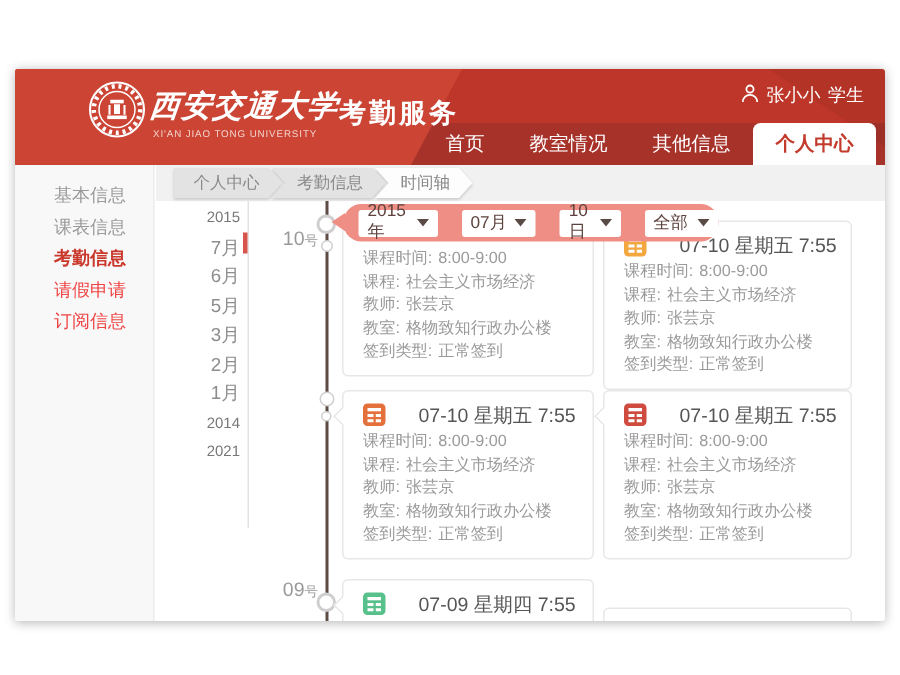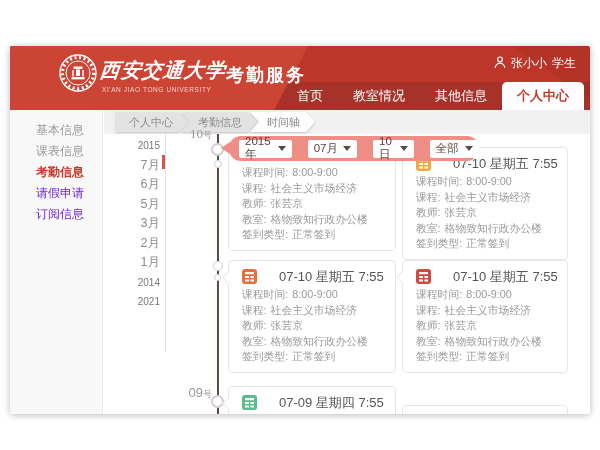--- a/index.html
+++ b/index.html
@@ -22,21 +22,21 @@
   .app-title{position:absolute;left:216px;top:17px;color:#fff;font-size:18px;font-weight:bold;letter-spacing:2px;}
   .user{position:absolute;right:14px;top:9px;color:#fff;font-size:12px;display:flex;gap:5px;align-items:center;cursor:pointer;}
   .nav{position:absolute;right:6px;bottom:0;height:28px;display:flex;align-items:center;font-family:Liberation Serif, serif;}
   .nav-item{color:#fff;font-size:13px;padding:0 15px;height:28px;display:flex;align-items:center;cursor:pointer;}
   .nav-tab{background:#fff;color:#c23b2c;border-radius:5px 5px 0 0;font-weight:bold;}
 
   
   .sidebar{position:absolute;left:0;top:64px;width:93px;bottom:0;background:#f8f8f8;border-right:1px solid #ececec;padding-top:10px;box-sizing:border-box;}
   .side-item{height:21px;line-height:21px;font-size:12px;color:#9a9a9a;padding-left:26px;cursor:pointer;}
   .side-item.active{color:#c9382b;font-weight:bold;}
-  .side-item.muted{color:#6d28d9;}
+  .side-item.muted{color:#ef4444;}
   .crumb-strip{position:absolute;left:94px;top:64px;right:0;height:24px;background:#f1f1f1;}
   .crumbs{position:absolute;left:12px;top:2px;display:flex;filter:drop-shadow(0 1px 1px rgba(0,0,0,.18));}
   .crumb{height:20px;line-height:20px;padding:0 15px 0 17px;font-size:11px;color:#8a8a8a;background:#e3e3e3;
          clip-path:polygon(0 0,calc(100% - 9px) 0,100% 50%,calc(100% - 9px) 100%,0 100%,9px 50%);
          margin-left:-7px;cursor:pointer;white-space:nowrap;}
   .crumb.first{clip-path:polygon(0 0,calc(100% - 9px) 0,100% 50%,calc(100% - 9px) 100%,0 100%);margin-left:0;padding-left:13px;}
   .crumb.last{background:#fdfdfd;}
 
   
   .tl-nav{position:absolute;left:96px;top:90px;width:54px;}
@@ -142,21 +142,21 @@
     <div class="tl-nav-item">3月</div>
     <div class="tl-nav-item">2月</div>
     <div class="tl-nav-item">1月</div>
     <div class="tl-nav-item year">2014</div>
     <div class="tl-nav-item year">2021</div>
   </div>
   <div class="tl-divider"></div>
   <div class="cur-marker"></div>
 
   <div class="tl-line"></div>
-  <div class="tl-day" style="top:80px;font-family:Liberation Serif, serif;">
+  <div class="tl-day" style="top:105px;">
     <span>10</span><small>号</small>
   </div>
   <div class="tl-day" style="top:339px;">
     <span>09</span><small>号</small>
   </div>
   <div class="node" style="left:201px;top:97px;width:13px;height:13px;"></div>
   <div class="node" style="left:204px;top:114px;width:8px;height:8px;border-width:1.5px;"></div>
   <div class="node" style="left:203px;top:215px;width:10px;height:10px;border-width:1.5px;"></div>
   <div class="node" style="left:204px;top:228px;width:7px;height:7px;border-width:1.5px;"></div>
   <div class="node" style="left:201px;top:349px;width:13px;height:13px;"></div>

